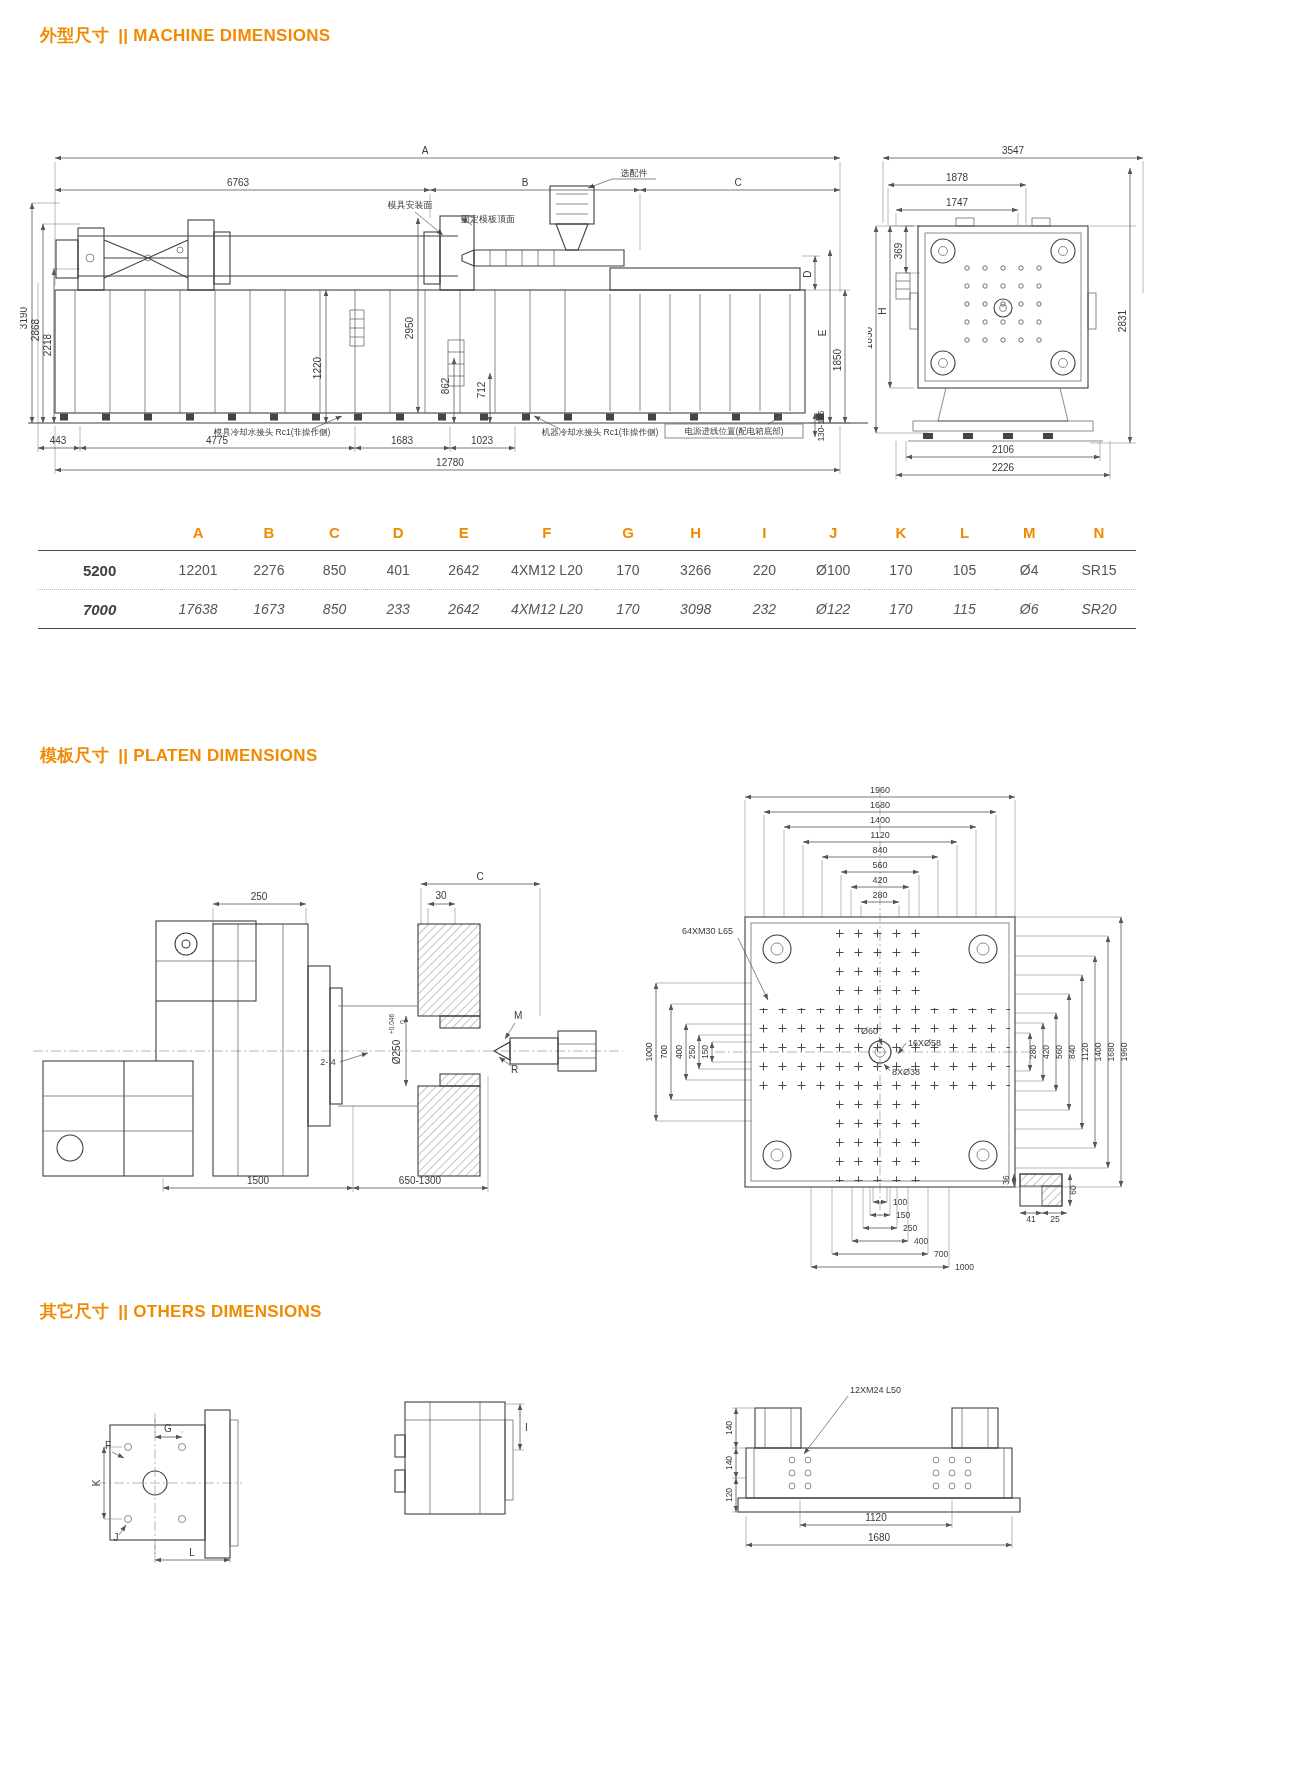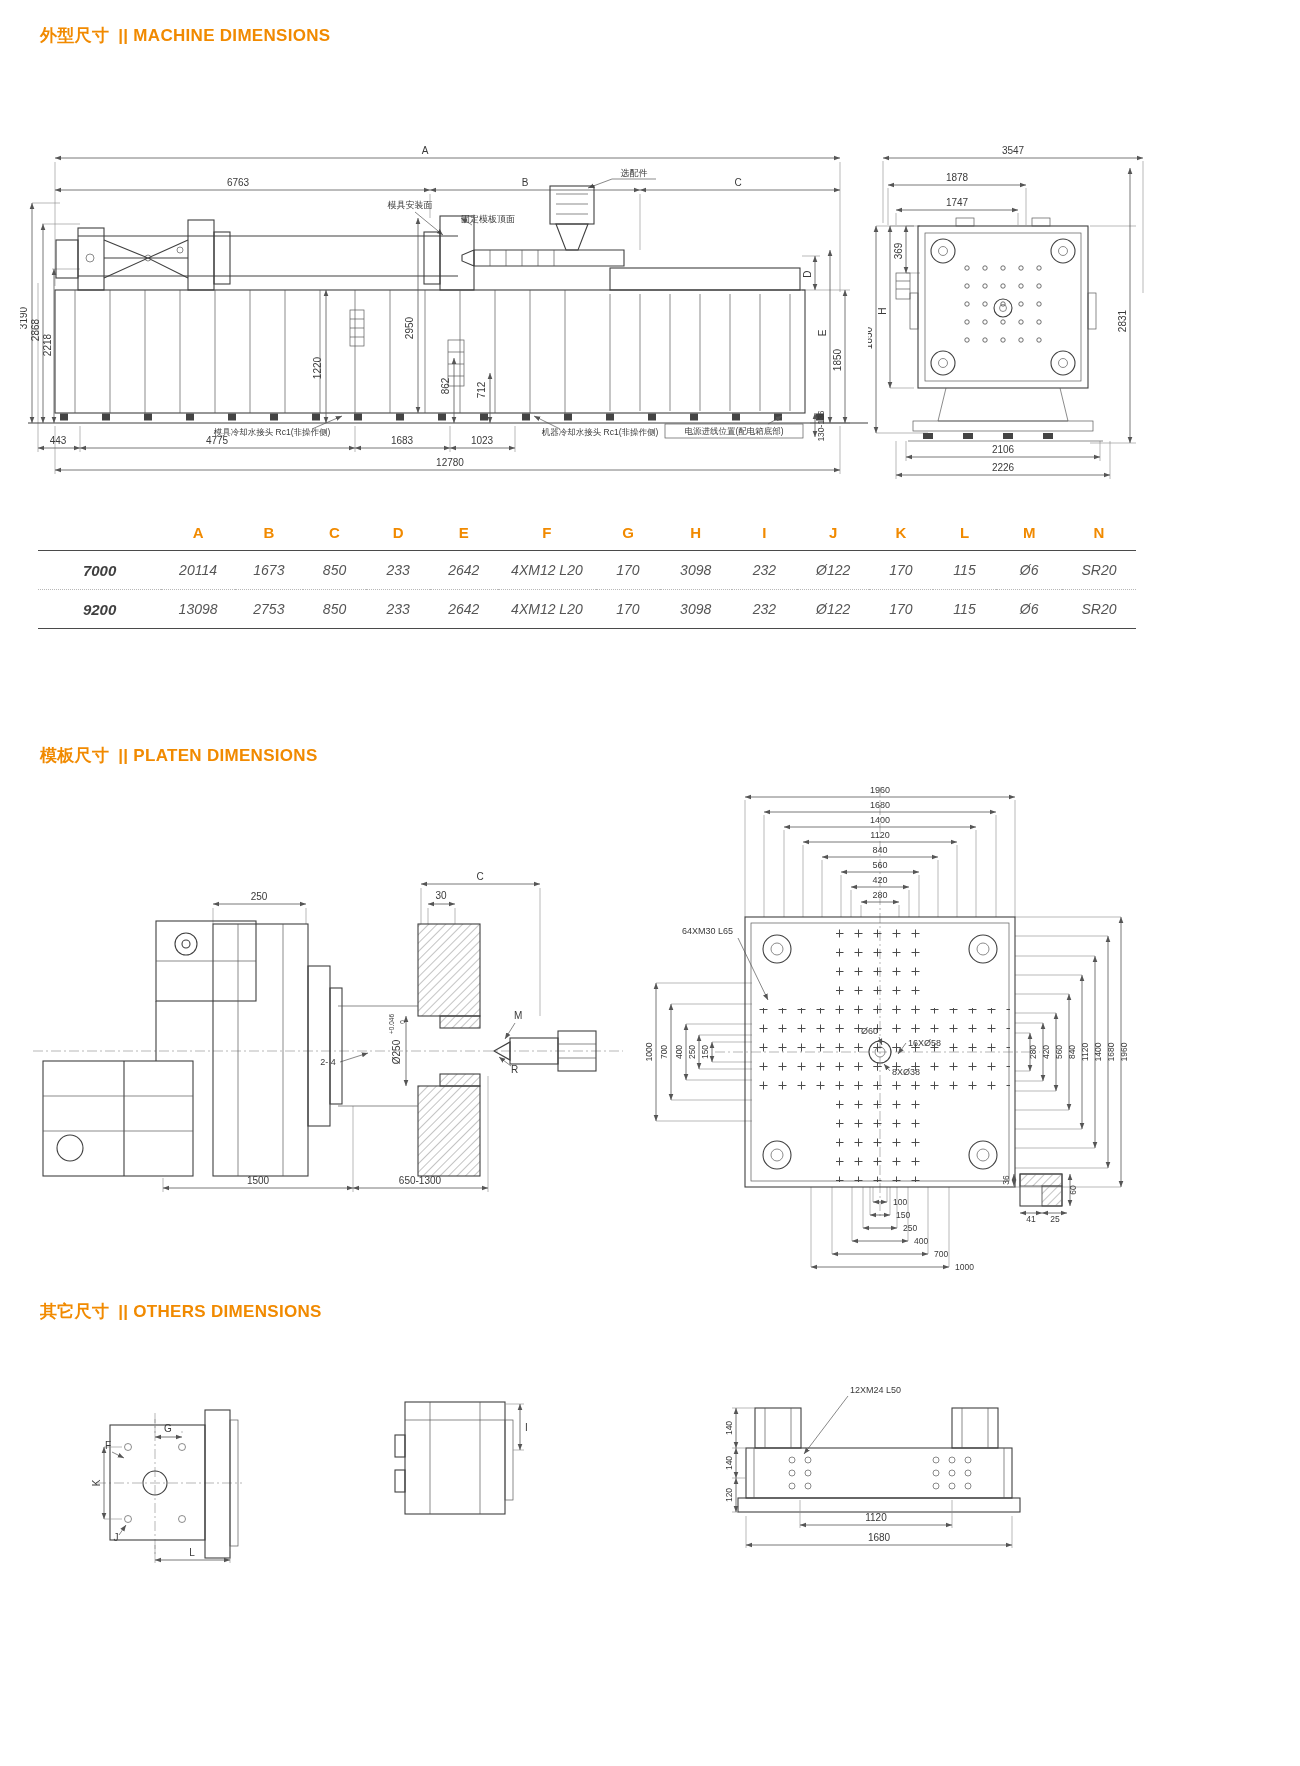--- a/index.html
+++ b/index.html
@@ -248,41 +248,41 @@
           <th>H</th>
           <th>I</th>
           <th>J</th>
           <th>K</th>
           <th>L</th>
           <th>M</th>
           <th>N</th>
         </tr>
       </thead>
       <tbody>
-        <tr class="sep">
-          <th>7000</th>
-          <td>20114</td>
-          <td>1673</td>
+        <tr>
+          <th>5200</th>
+          <td>12201</td>
+          <td>2276</td>
           <td>850</td>
-          <td>233</td>
+          <td>401</td>
           <td>2642</td>
           <td>4XM12 L20</td>
           <td>170</td>
-          <td>3098</td>
-          <td>232</td>
-          <td>Ø122</td>
+          <td>3266</td>
+          <td>220</td>
+          <td>Ø100</td>
           <td>170</td>
-          <td>115</td>
-          <td>Ø6</td>
-          <td>SR20</td>
+          <td>105</td>
+          <td>Ø4</td>
+          <td>SR15</td>
         </tr>
         <tr class="sep">
-          <th>9200</th>
-          <td>13098</td>
-          <td>2753</td>
+          <th>7000</th>
+          <td>17638</td>
+          <td>1673</td>
           <td>850</td>
           <td>233</td>
           <td>2642</td>
           <td>4XM12 L20</td>
           <td>170</td>
           <td>3098</td>
           <td>232</td>
           <td>Ø122</td>
           <td>170</td>
           <td>115</td>

